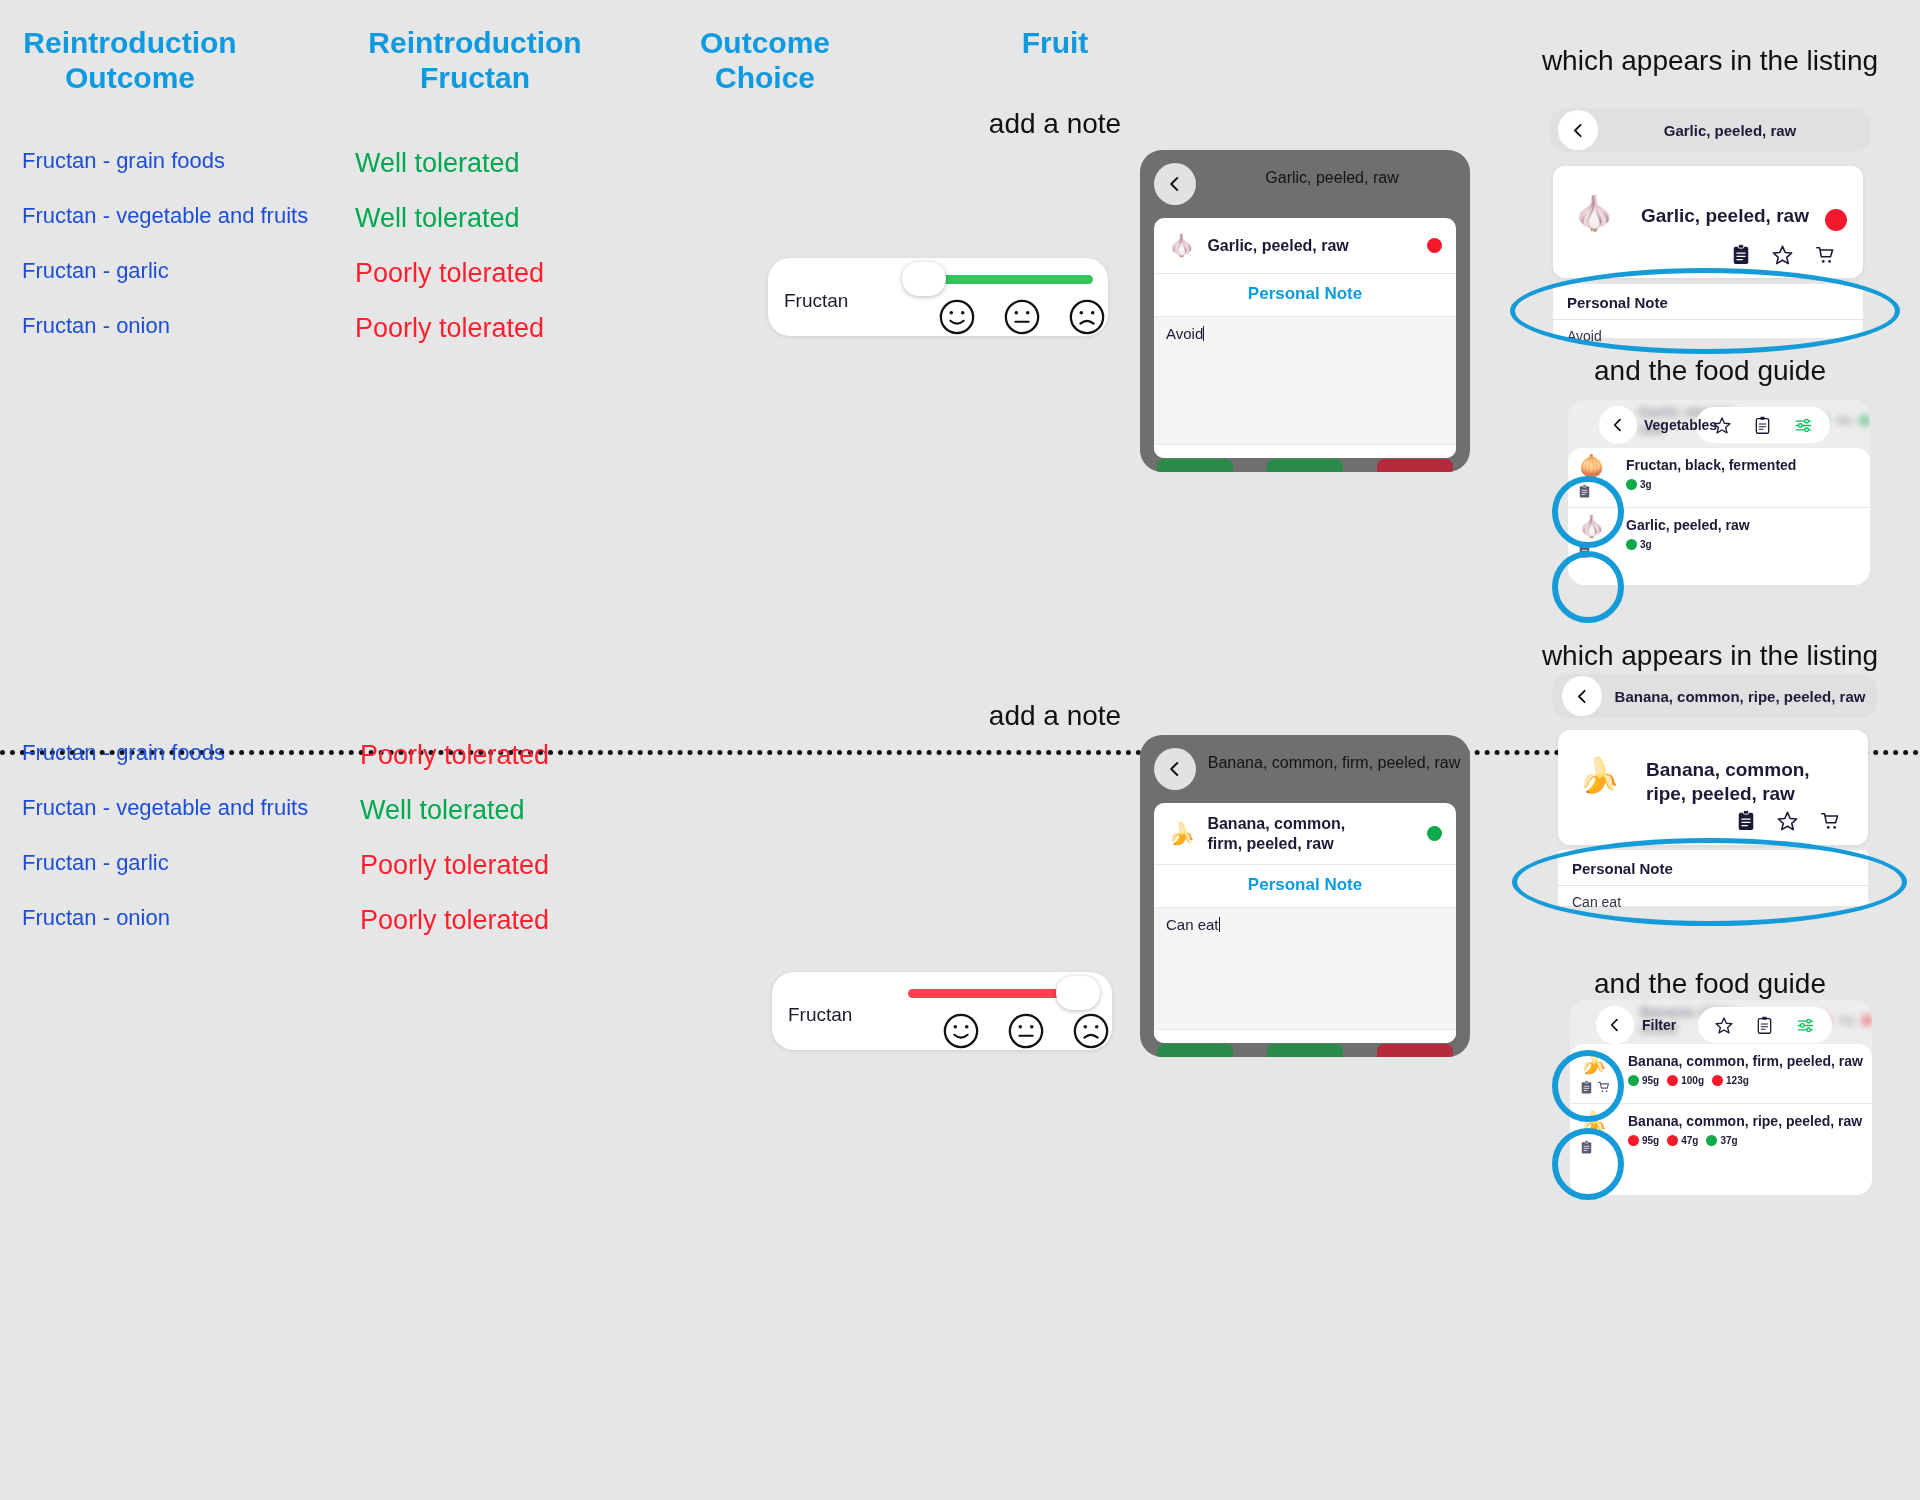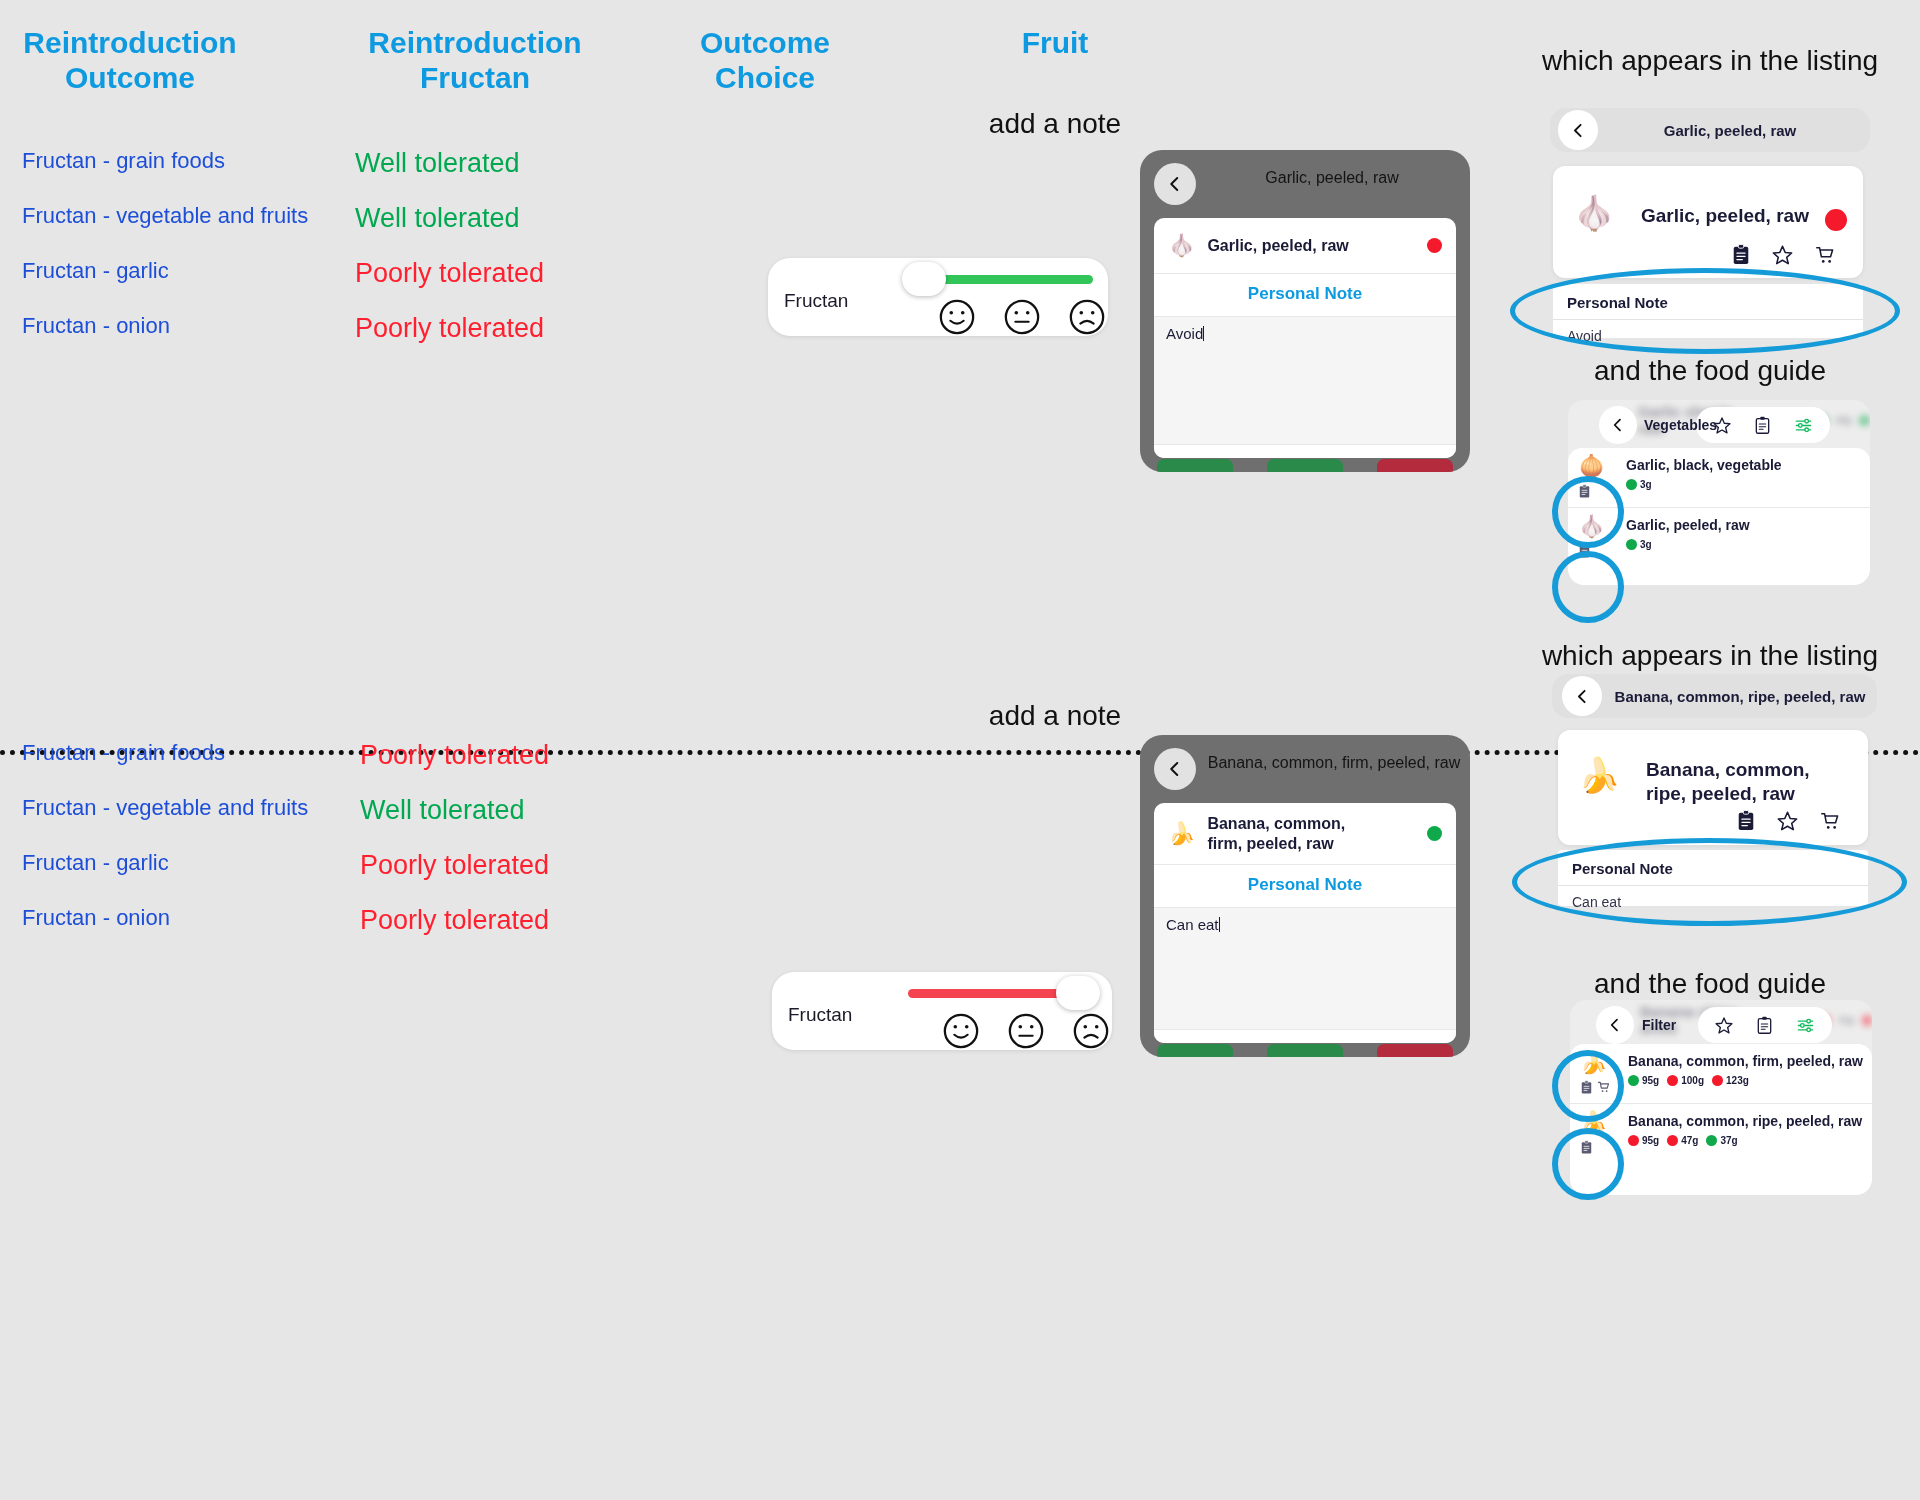--- a/index.html
+++ b/index.html
@@ -377,21 +377,21 @@
         <div class="guide-thumb">🧅</div>
         <div class="guide-row-icons">
           <svg width="13" height="15" viewBox="0 0 22 24">
             <rect x="3" y="3" width="16" height="19" rx="2" fill="#5a5a72"></rect>
             <rect x="8" y="0.7" width="6" height="4" rx="1.6" fill="#5a5a72" stroke="#fff" stroke-width="1"></rect>
             <path d="M6.8 10h8.4M6.8 13.5h8.4M6.8 17h5" stroke="#fff" stroke-width="1.3" stroke-linecap="round"></path>
           </svg>
         </div>
       </div>
       <div style="flex:1">
-        <div class="guide-name">Garlic, black, vegetable</div>
+        <div class="guide-name">Fructan, black, fermented</div>
         <div class="guide-badges">
           <span class="badge">
             <span class="bdot" style="background:#0fa84a;"></span>
             <span>3g</span>
           </span>
         </div>
       </div>
     </div>
     <div class="guide-row">
       <div class="guide-thumb-col">

